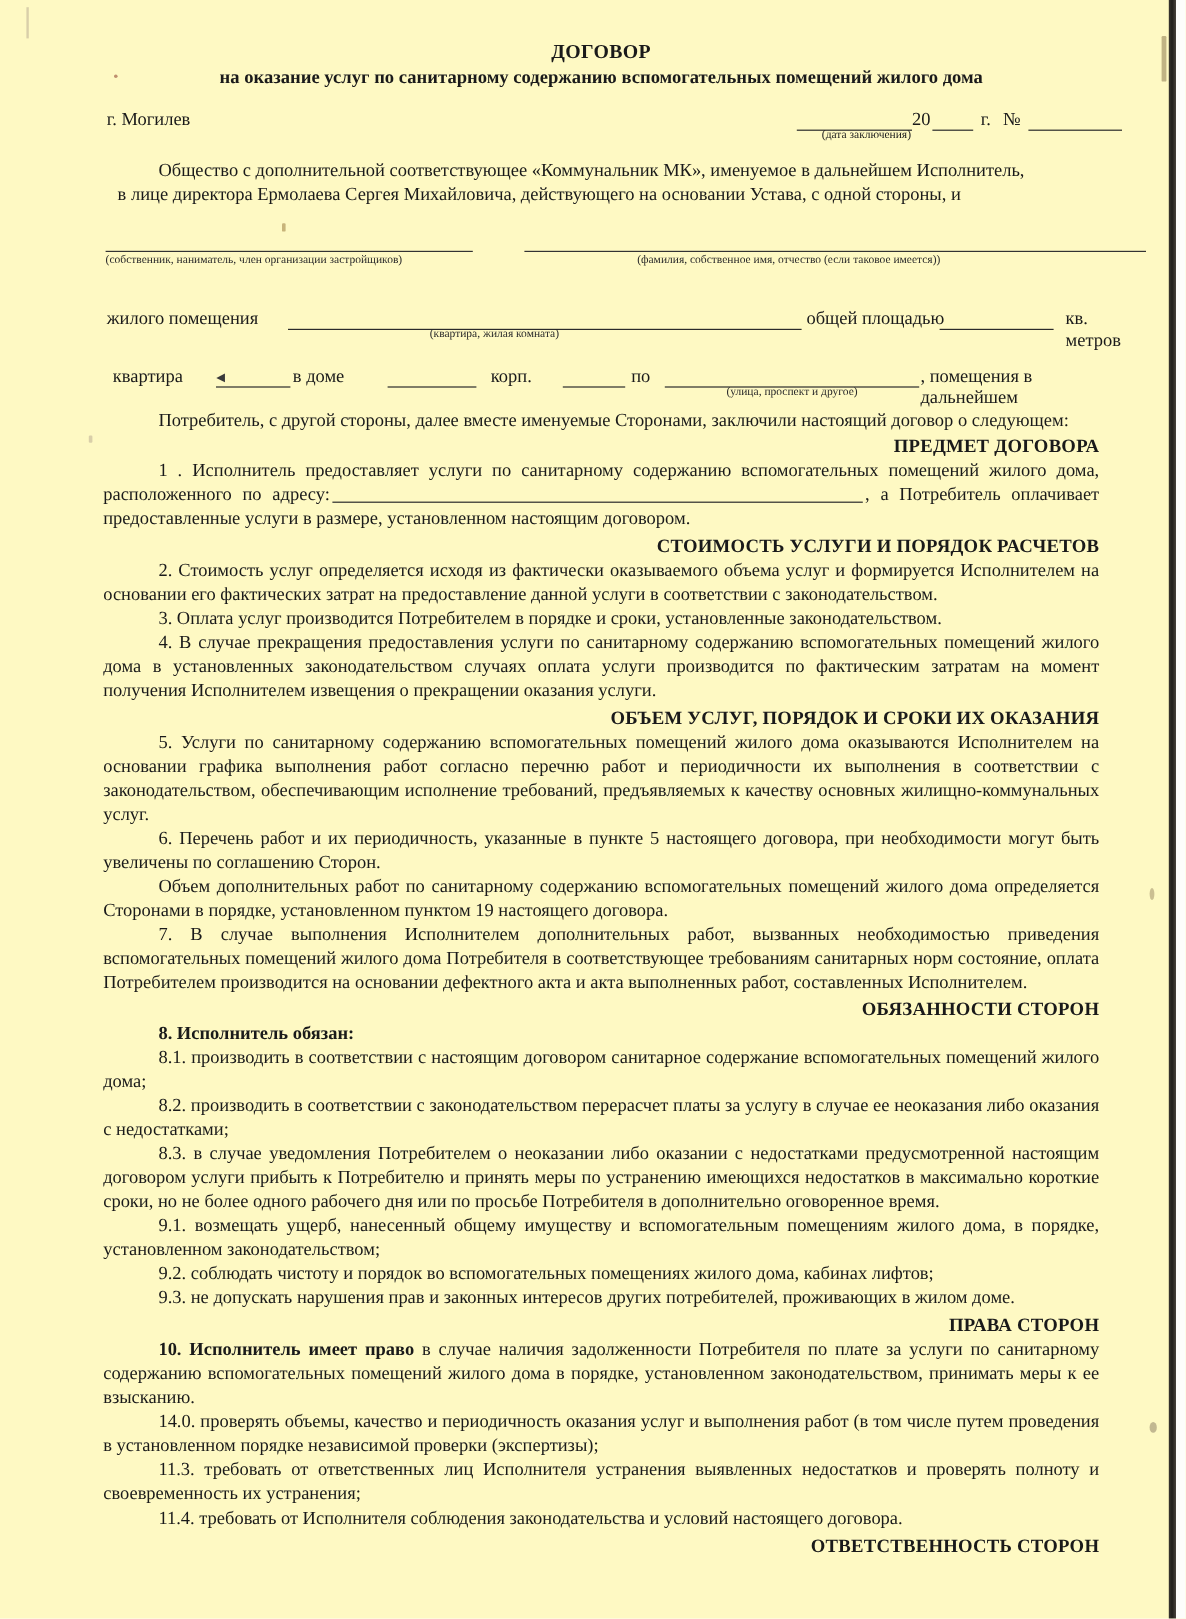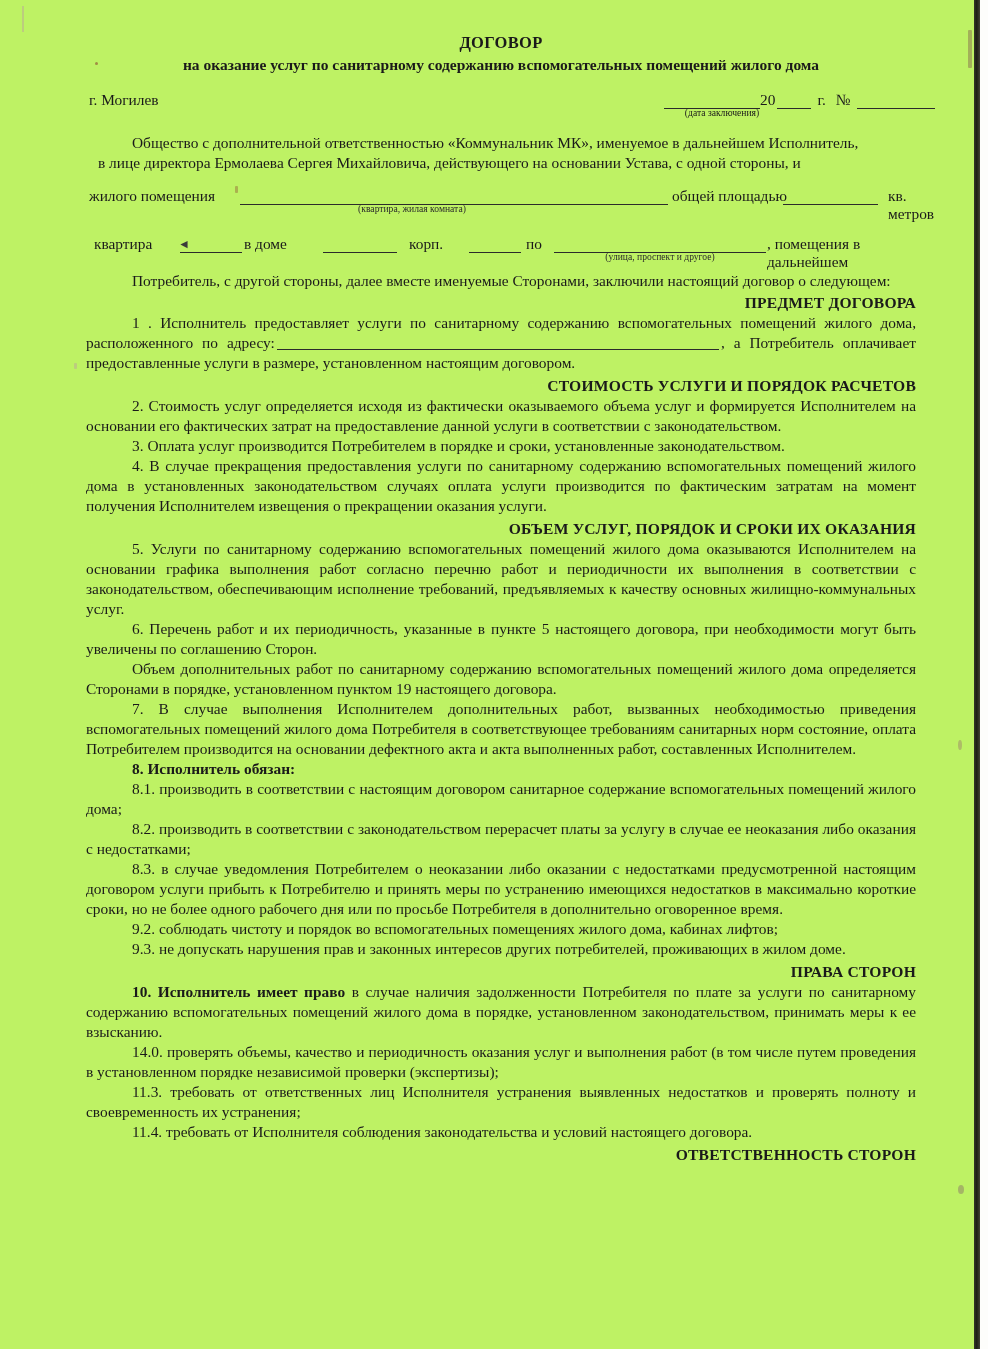--- a/index.html
+++ b/index.html
@@ -5,21 +5,21 @@
 <style>
   html, body {
     margin: 0;
     padding: 0;
     background: #ffffff;
   }
   #page {
     position: relative;
     width: 988px;
     height: 1349px;
-    background: #bef264;
+    background: #fef9c3;
     font-family: "Liberation Serif", "DejaVu Serif", serif;
     color: #1a1a1a;
     overflow: hidden;
     box-sizing: border-box;
   }
   
   .scan-edge {
     position: absolute;
     top: 0;
     right: 8px;
@@ -217,23 +217,29 @@
         <span class="ul u-date"></span>
         <span>20</span>
         <span class="ul u-yy"></span>
         <span style="margin-left:6px;">г.</span>
         <span style="margin-left:10px;">№</span>
         <span class="ul u-num"></span>
       </span>
       <span class="date-cap">(дата заключения)</span>
     </div>
 
-    <p class="body noind" style="text-indent:46px;margin-top:24px;">Общество с дополнительной ответственностью «Коммунальник МК», именуемое в дальнейшем Исполнитель,</p>
+    <p class="body noind" style="text-indent:46px;margin-top:24px;">Общество с дополнительной соответствующее «Коммунальник МК», именуемое в дальнейшем Исполнитель,</p>
     <p class="body noind left" style="text-indent:12px;">в лице директора Ермолаева Сергея Михайловича, действующего на основании Устава,  с одной стороны, и</p>
 
+    <div class="party-lines">
+      <div class="pl pl-1"></div>
+      <div class="pl pl-2"></div>
+      <div class="pc pc-1 cap">(собственник, наниматель, член организации застройщиков)</div>
+      <div class="pc pc-2 cap">(фамилия, собственное имя, отчество (если таковое имеется))</div>
+    </div>
 
     <div class="prem-row">
       <span class="lbl">жилого помещения</span>
       <span class="u-prem"></span>
       <span class="prem-cap cap">(квартира, жилая комната)</span>
       <span class="prem-area">общей площадью</span>
       <span class="u-area"></span>
       <span class="prem-units">кв. метров</span>
     </div>
 
@@ -260,24 +266,26 @@
     <p class="body">2. Стоимость услуг определяется исходя из фактически оказываемого объема услуг и формируется Исполнителем на основании его фактических затрат на предоставление данной услуги в соответствии с законодательством.</p>
     <p class="body left">3. Оплата услуг производится Потребителем в порядке и сроки, установленные законодательством.</p>
     <p class="body">4. В случае прекращения предоставления услуги по санитарному содержанию вспомогательных помещений жилого дома в установленных законодательством случаях оплата услуги производится по фактическим затратам на момент получения Исполнителем извещения о прекращении оказания услуги.</p>
 
     <div class="section-head">ОБЪЕМ УСЛУГ, ПОРЯДОК И СРОКИ ИХ ОКАЗАНИЯ</div>
     <p class="body">5. Услуги по санитарному содержанию вспомогательных помещений жилого дома оказываются Исполнителем на основании графика выполнения работ согласно перечню работ и периодичности их выполнения в соответствии с законодательством, обеспечивающим исполнение требований, предъявляемых к качеству основных жилищно-коммунальных услуг.</p>
     <p class="body">6. Перечень работ и их периодичность, указанные в пункте 5 настоящего договора, при необходимости могут быть увеличены по соглашению Сторон.</p>
     <p class="body">Объем дополнительных работ по санитарному содержанию вспомогательных помещений жилого дома определяется Сторонами в порядке, установленном пунктом 19 настоящего договора.</p>
     <p class="body">7. В случае выполнения Исполнителем дополнительных работ, вызванных необходимостью приведения вспомогательных помещений жилого дома Потребителя в соответствующее требованиям санитарных норм состояние, оплата Потребителем производится на основании дефектного акта и акта выполненных работ, составленных Исполнителем.</p>
 
+    <div class="section-head">ОБЯЗАННОСТИ СТОРОН</div>
     <p class="body left"><span class="b">8. Исполнитель обязан:</span></p>
     <p class="body">8.1. производить в соответствии с настоящим договором санитарное содержание вспомогательных помещений жилого дома;</p>
     <p class="body">8.2. производить в соответствии с законодательством перерасчет платы за услугу в случае ее неоказания либо оказания с недостатками;</p>
     <p class="body">8.3. в случае уведомления Потребителем о неоказании либо оказании с недостатками предусмотренной настоящим договором услуги прибыть к Потребителю и принять меры по устранению имеющихся недостатков в максимально короткие сроки, но не более одного рабочего дня или по просьбе Потребителя в дополнительно оговоренное время.</p>
+    <p class="body">9.1. возмещать ущерб, нанесенный общему имуществу и вспомогательным помещениям жилого дома, в порядке, установленном законодательством;</p>
     <p class="body left">9.2. соблюдать чистоту и порядок во вспомогательных помещениях жилого дома, кабинах лифтов;</p>
     <p class="body left">9.3. не допускать нарушения прав и законных интересов других потребителей, проживающих в жилом доме.</p>
 
     <div class="section-head">ПРАВА СТОРОН</div>
     <p class="body"><span class="b">10. Исполнитель имеет право</span><span> в случае наличия задолженности Потребителя по плате за услуги по санитарному содержанию вспомогательных помещений жилого дома в порядке, установленном законодательством, принимать меры к ее взысканию.</span></p>
     <p class="body">14.0. проверять объемы, качество и периодичность оказания услуг и выполнения работ (в том числе путем проведения в установленном порядке независимой проверки (экспертизы);</p>
     <p class="body">11.3. требовать от ответственных лиц Исполнителя устранения выявленных недостатков и проверять полноту и своевременность их устранения;</p>
     <p class="body left">11.4. требовать от Исполнителя соблюдения законодательства и условий настоящего договора.</p>
 
     <div class="section-head">ОТВЕТСТВЕННОСТЬ СТОРОН</div>

